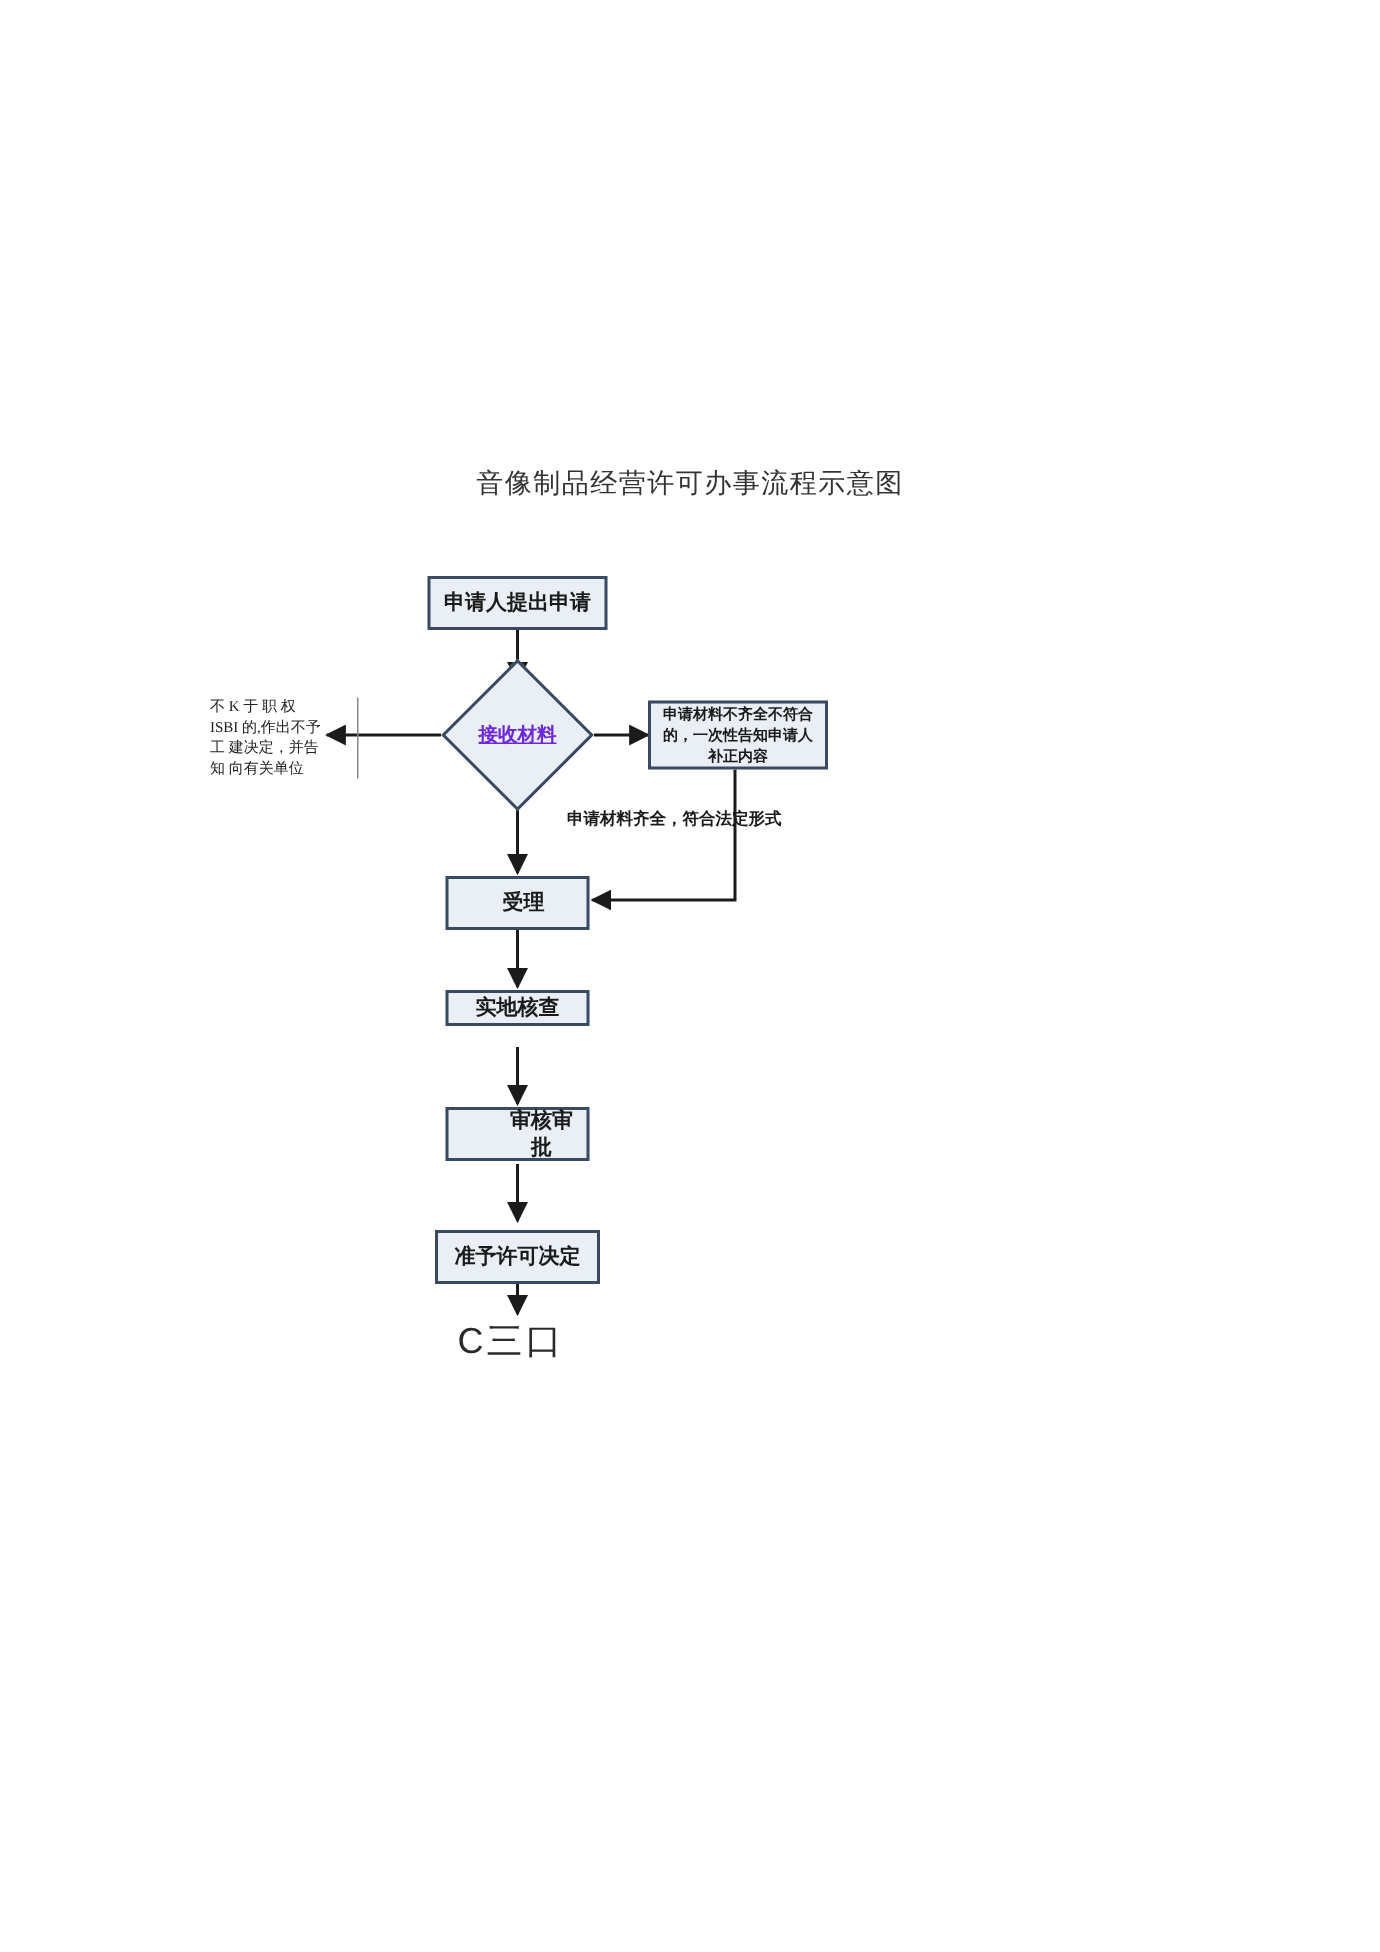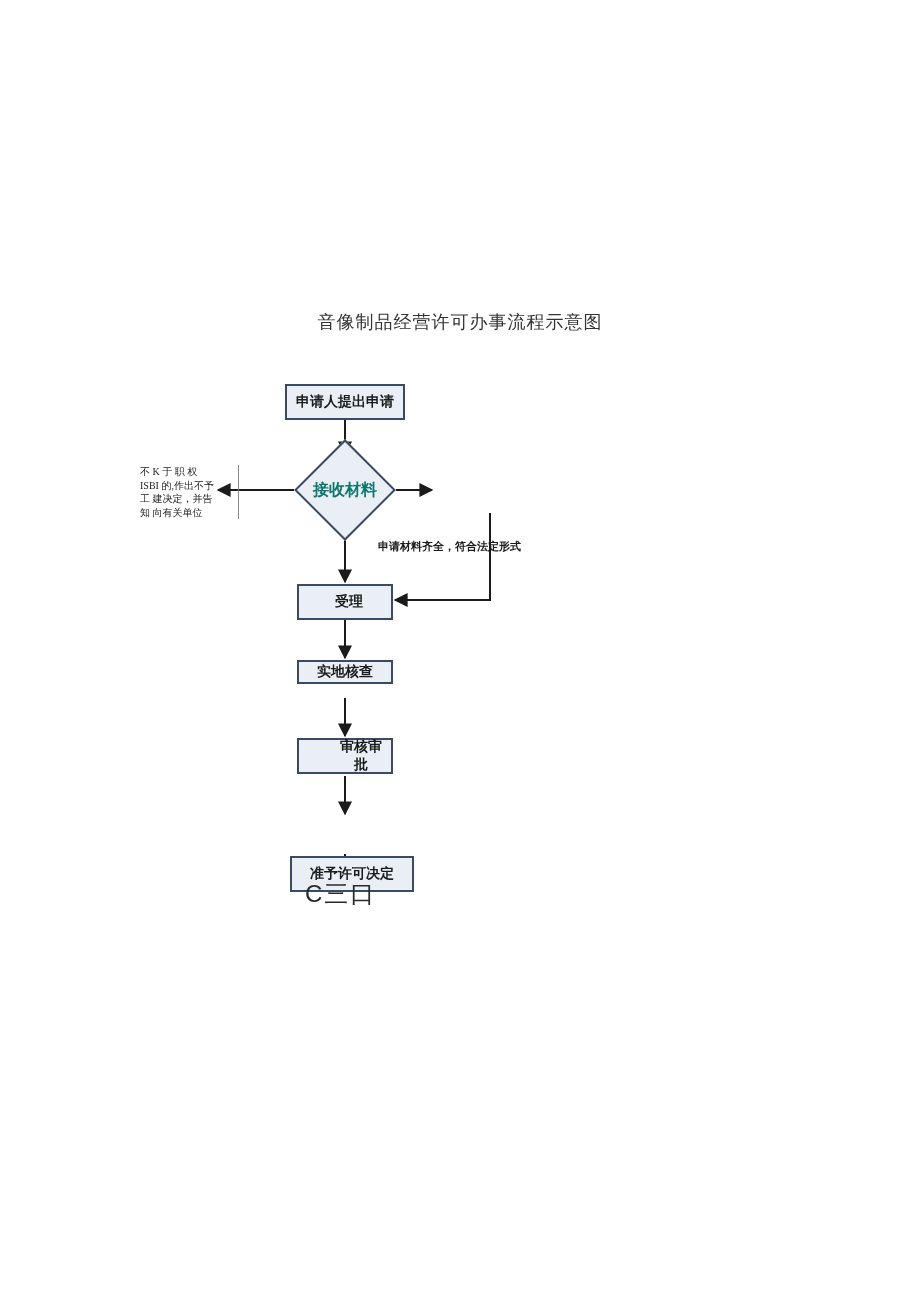--- a/index.html
+++ b/index.html
@@ -1,21 +1,21 @@
 <!DOCTYPE html>
 <html><head>
 <meta charset="utf-8">
 <style>
   html, body { margin:0; padding:0; width:920px; height:1301px; background:#fff; font-family:"SimSun","宋体",serif; }
   .title { position:absolute; left:0; width:920px; text-align:center; font-size:18px; color:#333; letter-spacing:1px; }
   .stage { position:absolute; }
   .box  { position:absolute; background:#e9eff5; border:2px solid #3a4a63; display:flex; align-items:center; justify-content:center; text-align:center; font-family:"SimHei","黑体",sans-serif; font-weight:bold; font-size:14px; color:#1b1b1b; box-sizing:border-box; padding:4px; }
   .diamond { position:absolute; }
   .diamond .shape { position:absolute; left:0; top:0; right:0; bottom:0; transform:rotate(45deg); background:#e9eff5; border:2px solid #3a4a63; }
-  .diamond .lbl   { position:absolute; left:0; top:0; right:0; bottom:0; display:flex; align-items:center; justify-content:center; font-family:"SimHei","黑体",sans-serif; font-weight:bold; font-size:16px; color:#0f766e; }
+  .diamond .lbl   { position:absolute; left:0; top:0; right:0; bottom:0; display:flex; align-items:center; justify-content:center; font-family:"SimHei","黑体",sans-serif; font-weight:bold; font-size:13px; color:#6d28d9;text-decoration:underline; }
   .note { position:absolute; font-family:"SimHei","黑体",sans-serif; font-weight:bold; font-size:11px; color:#1b1b1b; line-height:1.25; }
   .sidenote { position:absolute; font-size:10px; line-height:1.35; color:#222; font-family:"SimSun","宋体",serif; }
   .end { position:absolute; font-family:Liberation Sans, sans-serif; font-size:24px; letter-spacing:2px; color:#2a2a2a; }
   svg.arrows { position:absolute; left:0; top:0; pointer-events:none; }
 </style>
 </head>
 <body>
 
 <div class="title" style="top:310px;">音像制品经营许可办事流程示意图</div>
 
@@ -49,26 +49,27 @@
 
   <div class="box" style="left:285px; top:384px; width:120px; height:36px;">申请人提出申请</div>
 
   <div class="diamond" style="left:309px; top:454px; width:72px; height:72px;">
     <div class="shape"></div>
     <div class="lbl" style="width:120px; left:-24px;">接收材料</div>
   </div>
 
   <div class="sidenote" style="left:140px; top:465px; width:78px; border-right:1px solid #888; padding-right:20px;">不 K 于 职 权 ISBI 的,作出不予工 建决定，并告知 向有关单位</div>
 
+  <div class="box" style="left:432px; top:467px; width:120px; height:46px; font-size:10px;">申请材料不齐全不符合的，一次性告知申请人补正内容</div>
 
   <div class="note" style="left:378px; top:540px; width:150px;">申请材料齐全，符合法定形式</div>
 
   <div class="box" style="left:297px; top:584px; width:96px; height:36px;padding-left:12px;">受理</div>
 
   <div class="box" style="left:297px; top:660px; width:96px; height:24px;">实地核查</div>
 
   <div class="box" style="left:297px; top:738px; width:96px; height:36px;padding-left:36px;">审核审批</div>
 
-  <div class="box" style="left:290px; top:856px; width:124px; height:36px;">准予许可决定</div>
+  <div class="box" style="left:290px; top:820px; width:110px; height:36px;">准予许可决定</div>
 
   <div class="end" style="left:305px; top:878px;">C三口</div>
 
 </div>
 
 </body></html>

